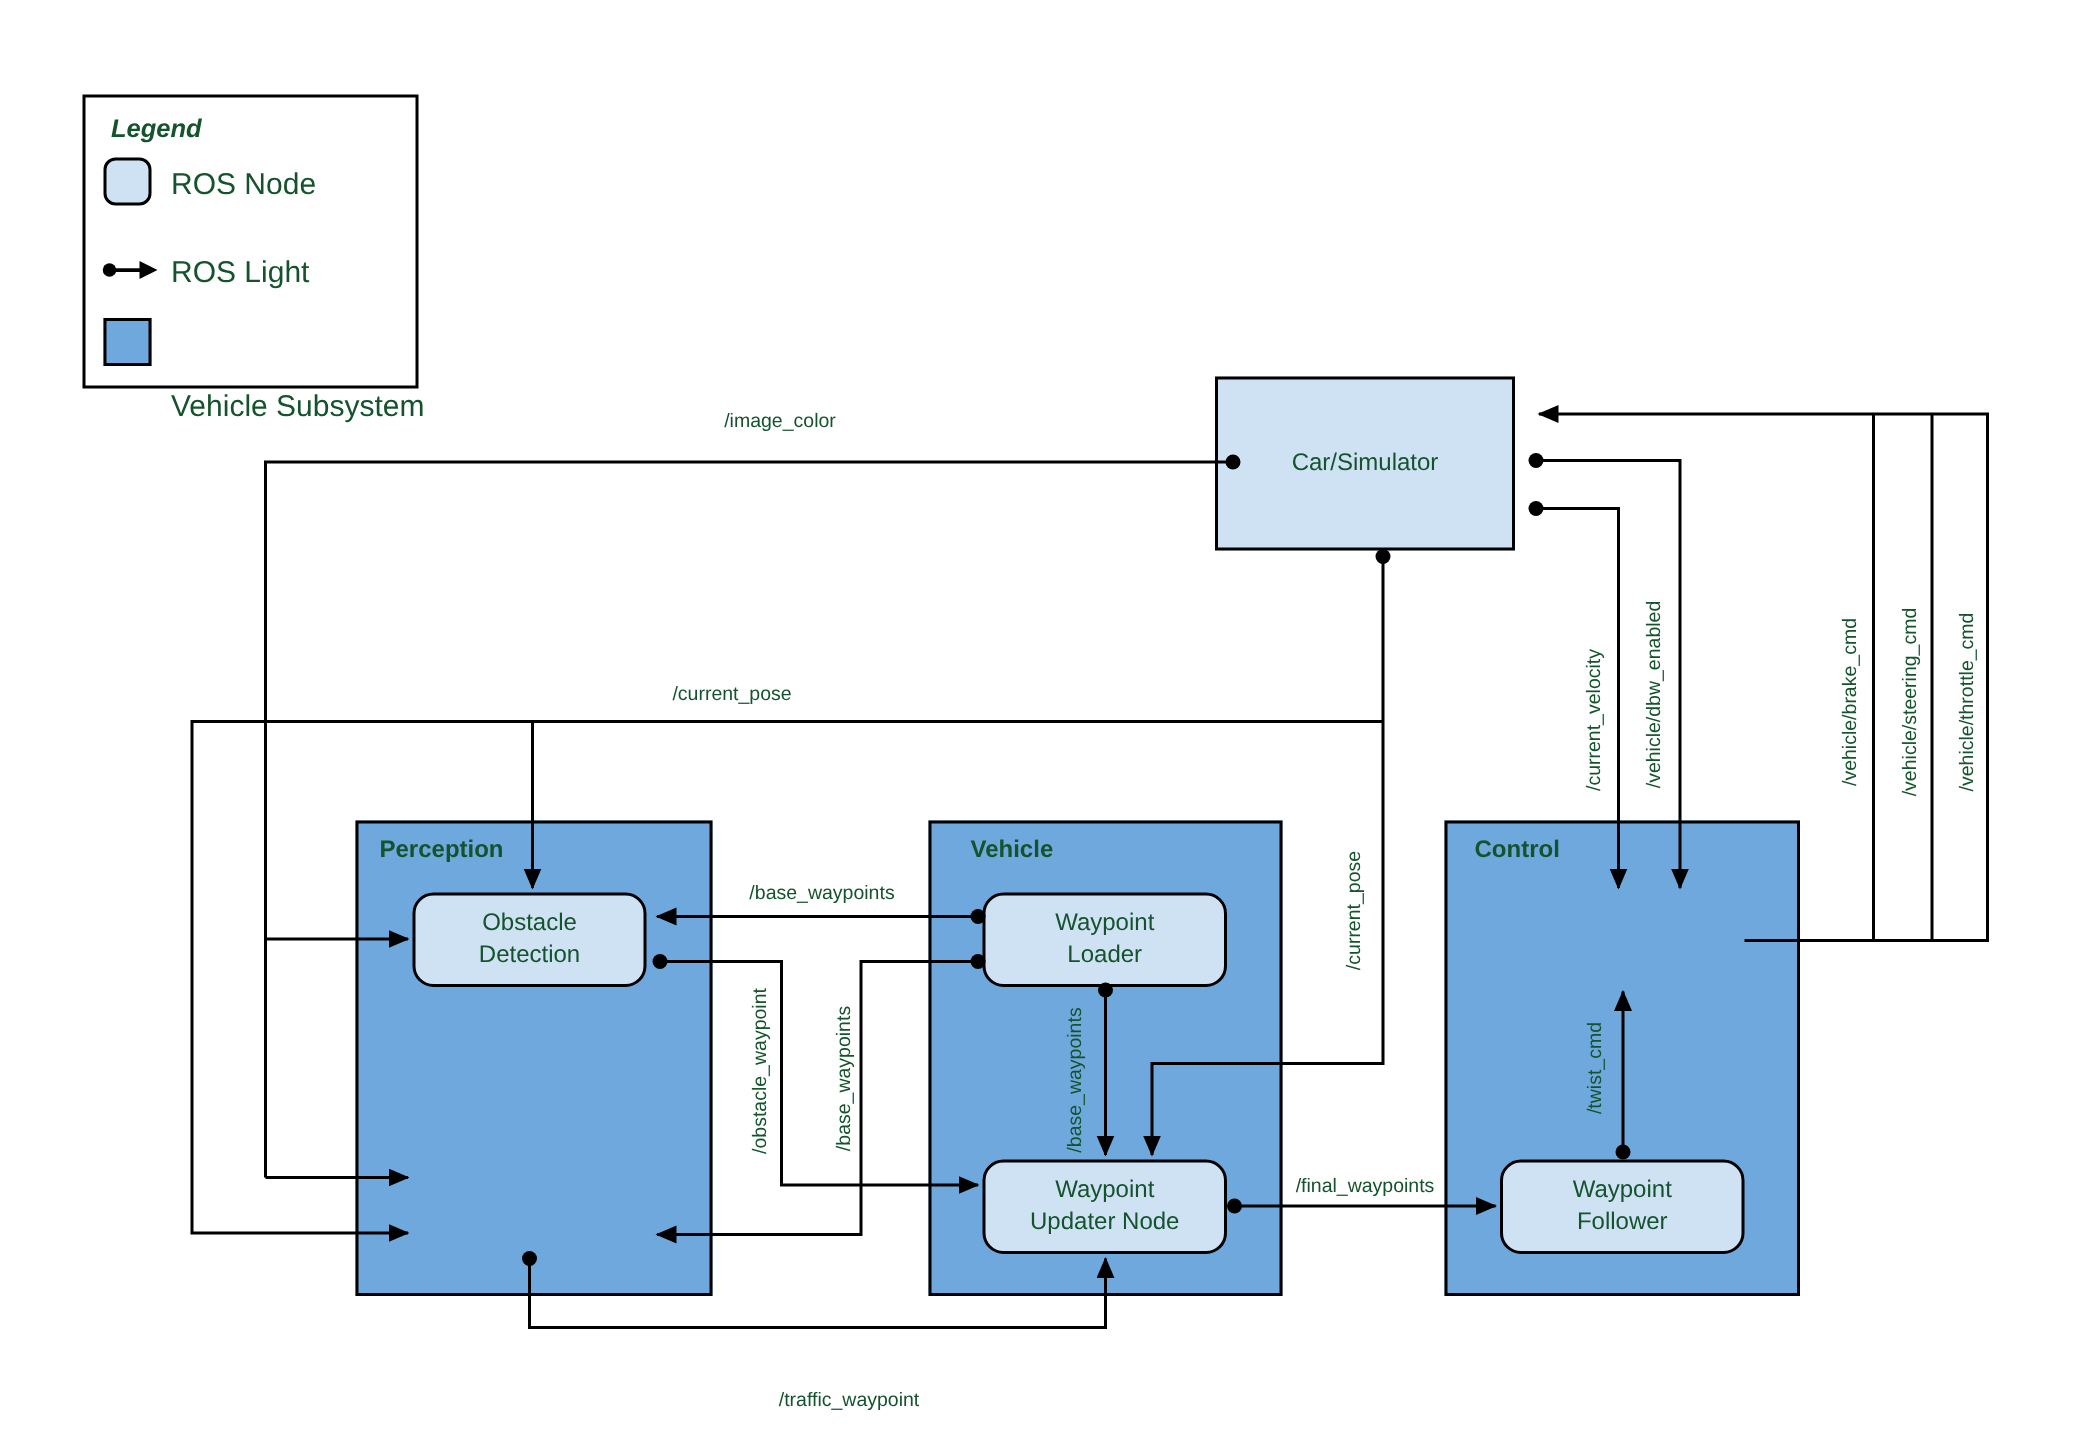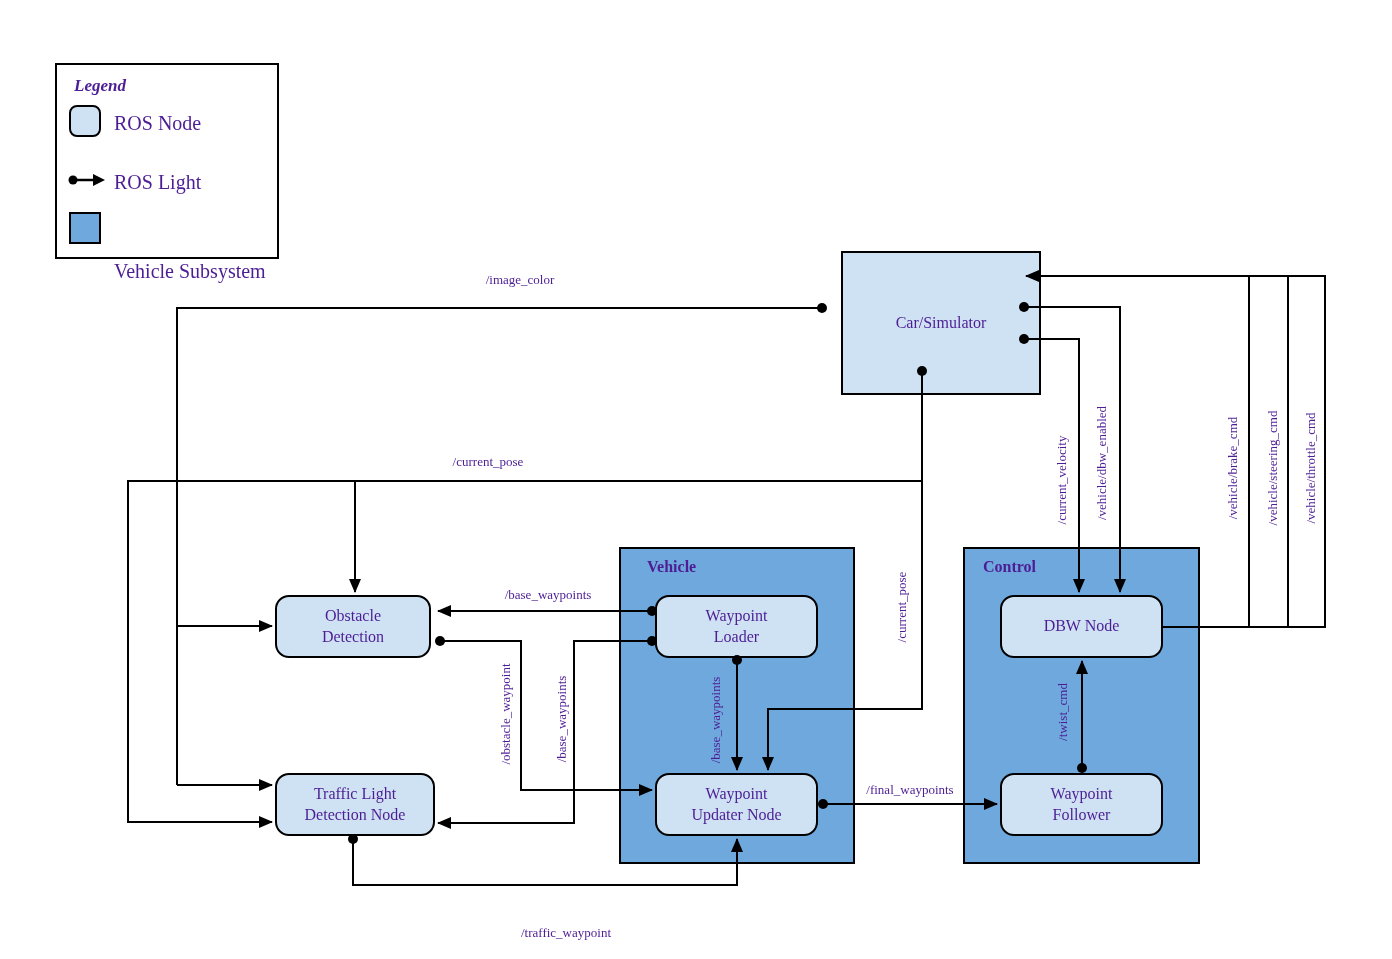--- a/index.html
+++ b/index.html
@@ -1,18 +1,18 @@
 <!DOCTYPE html>
 <html><head>
 <meta charset="utf-8">
 <style>
   html,body { margin:0; padding:0; background:#ffffff; }
   #stage {
     position:relative; width:1392px; height:959px; background:#ffffff;
-    font-family:Liberation Serif, serif; color:#4c1d95;
+    font-family:Liberation Sans, sans-serif; color:#14532d;
     overflow:hidden;
   }
   .subsys { position:absolute; background:#6fa8dc; border:2px solid #000; box-sizing:border-box; }
   .subsys-title { position:absolute; font-size:16px; font-weight:bold; white-space:nowrap; }
   .node {
     position:absolute; background:#cfe2f3; border:2px solid #000; border-radius:14px;
     display:flex; align-items:center; justify-content:center; box-sizing:border-box;
     font-size:16px; text-align:center;
   }
   .node.square { border-radius:0; }
@@ -46,48 +46,44 @@
     <svg class="topic-glyph" width="40" height="17">
       <circle cx="6" cy="8" r="4.5" fill="#000"></circle>
       <line x1="6" y1="8" x2="27" y2="8" stroke="#000" stroke-width="2.5"></line>
       <polygon points="26,2 38,8 26,14" fill="#000"></polygon>
     </svg>
     <div class="legend-label" style="top:106px;">ROS Light</div>
     <div class="swatch subsystem"></div>
     <div class="legend-label" style="top:162px;margin-top:33px;">Vehicle Subsystem</div>
   </div>
 
+  <div class="subsys" style="left:237px;top:547px;width:238px;height:317px;">
+    <div class="subsys-title" style="left:14px;top:9px;">Perception</div>
+  </div>
   <div class="subsys" style="left:619px;top:547px;width:236px;height:317px;">
     <div class="subsys-title" style="left:26px;top:9px;">Vehicle</div>
   </div>
   <div class="subsys" style="left:963px;top:547px;width:237px;height:317px;">
     <div class="subsys-title" style="left:18px;top:9px;">Control</div>
   </div>
 
-  <div class="node square" style="left:841px;top:251px;width:200px;height:144px;">
+  <div class="node square" style="left:810px;top:251px;width:200px;height:116px;">
     <span class="nlabel">Car/Simulator</span>
   </div>
   <div class="node" style="left:275px;top:595px;width:156px;height:63px;">
     <span class="nlabel">Obstacle
 Detection</span>
-  </div>
-  <div class="node" style="left:275px;top:773px;width:160px;height:63px;">
-    <span class="nlabel">Traffic Light
-Detection Node</span>
   </div>
   <div class="node" style="left:655px;top:595px;width:163px;height:63px;">
     <span class="nlabel">Waypoint
 Loader</span>
   </div>
   <div class="node" style="left:655px;top:773px;width:163px;height:63px;">
     <span class="nlabel">Waypoint
 Updater Node</span>
-  </div>
-  <div class="node" style="left:1000px;top:595px;width:163px;height:63px;">
-    <span class="nlabel">DBW Node</span>
   </div>
   <div class="node" style="left:1000px;top:773px;width:163px;height:63px;">
     <span class="nlabel">Waypoint
 Follower</span>
   </div>
 
   <svg id="wires" width="1392" height="959">
     <defs>
       <marker id="arrow" markerUnits="userSpaceOnUse" markerWidth="15" markerHeight="13" refX="13" refY="6" orient="auto">
         <path d="M0,0 L14,6 L0,12 Z" fill="#000"></path>

